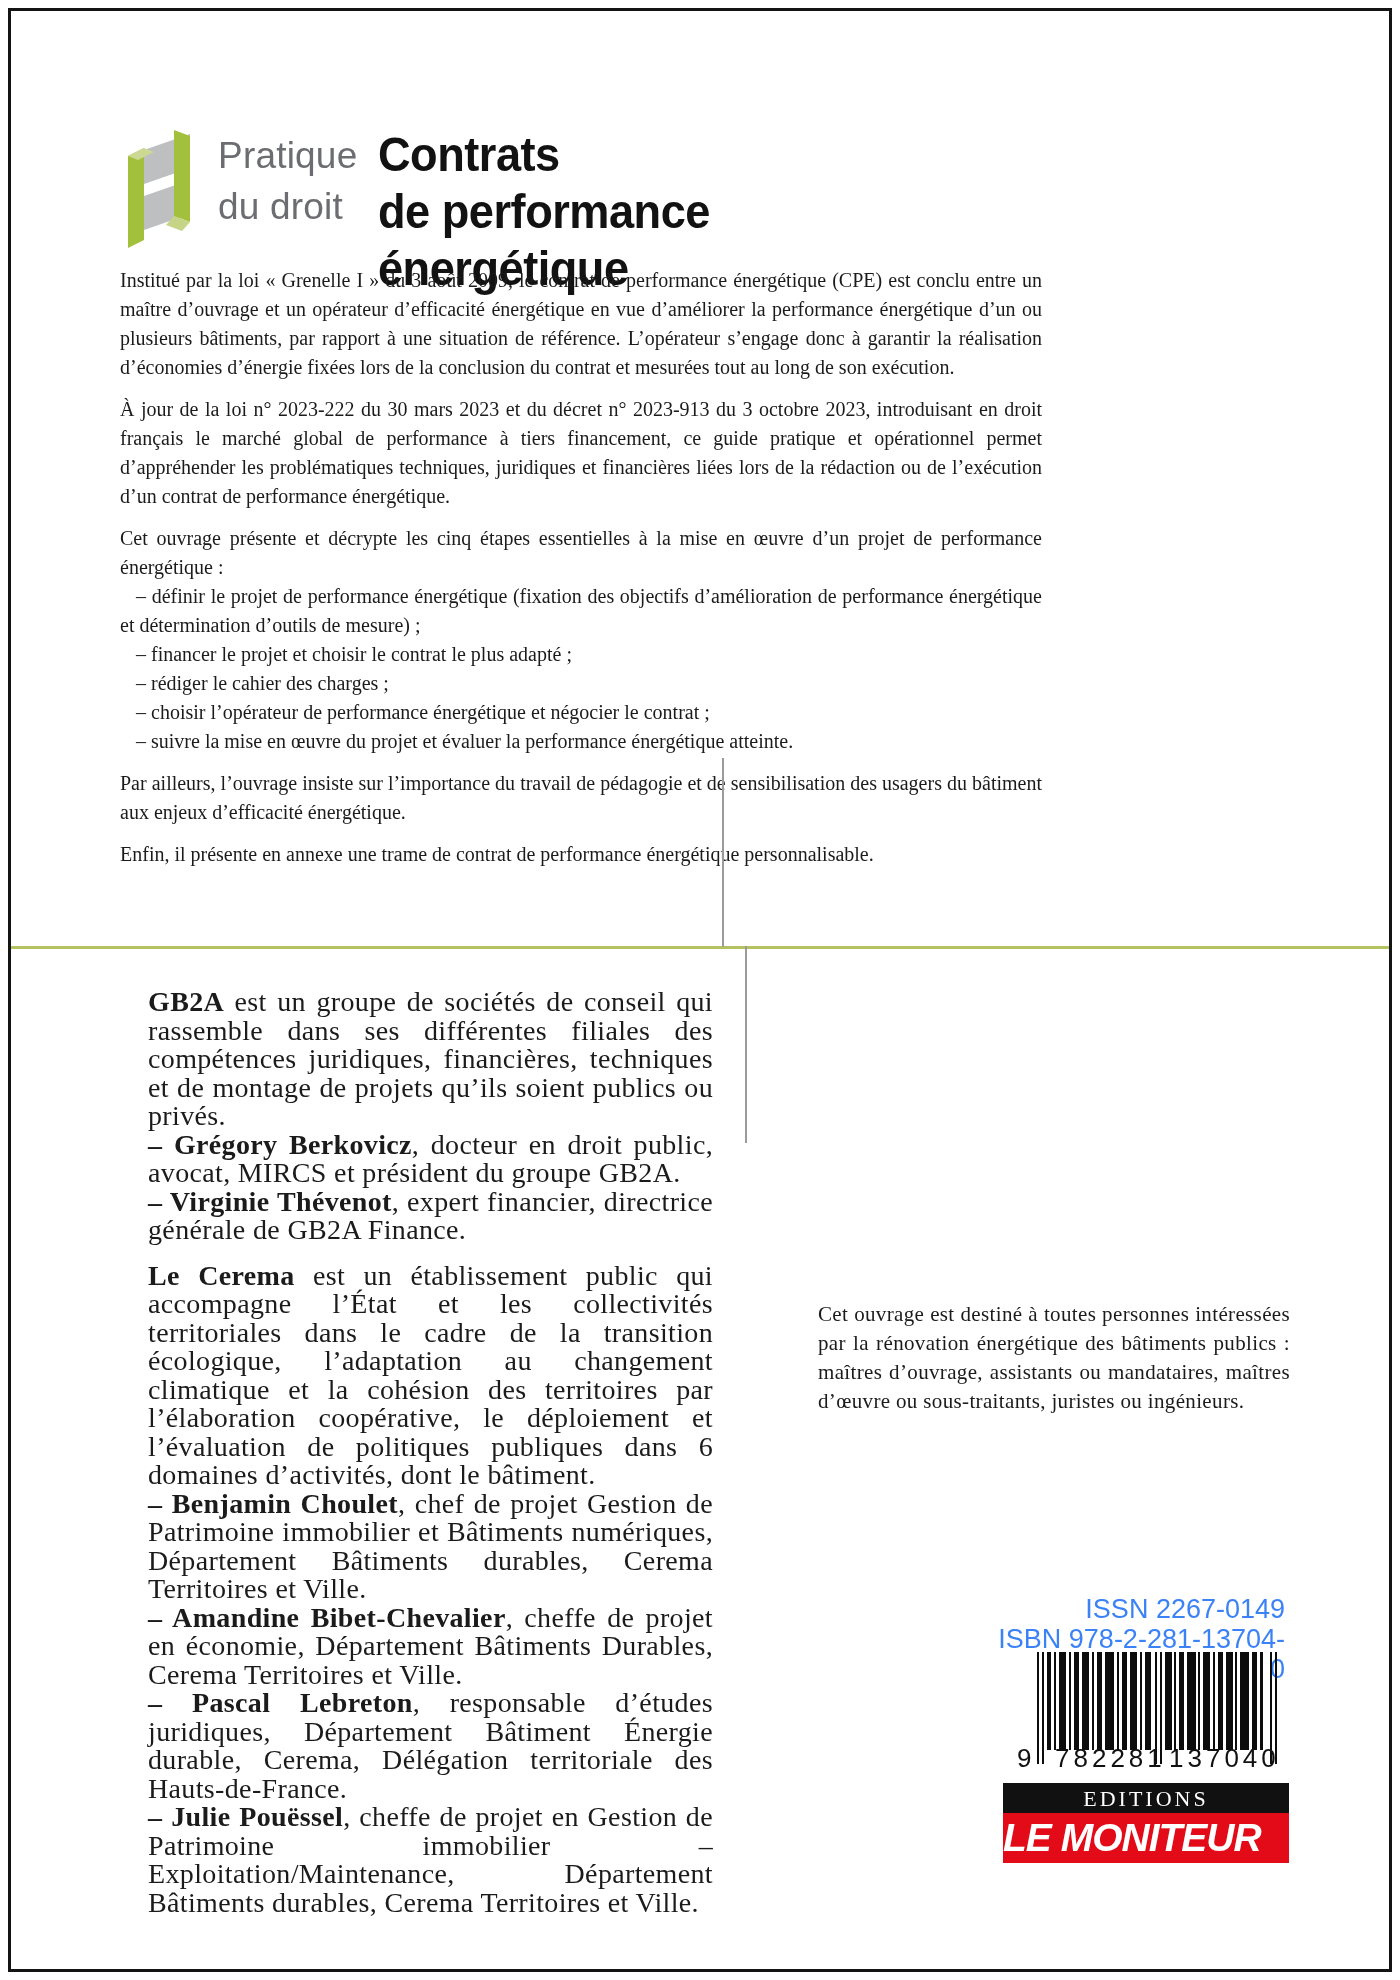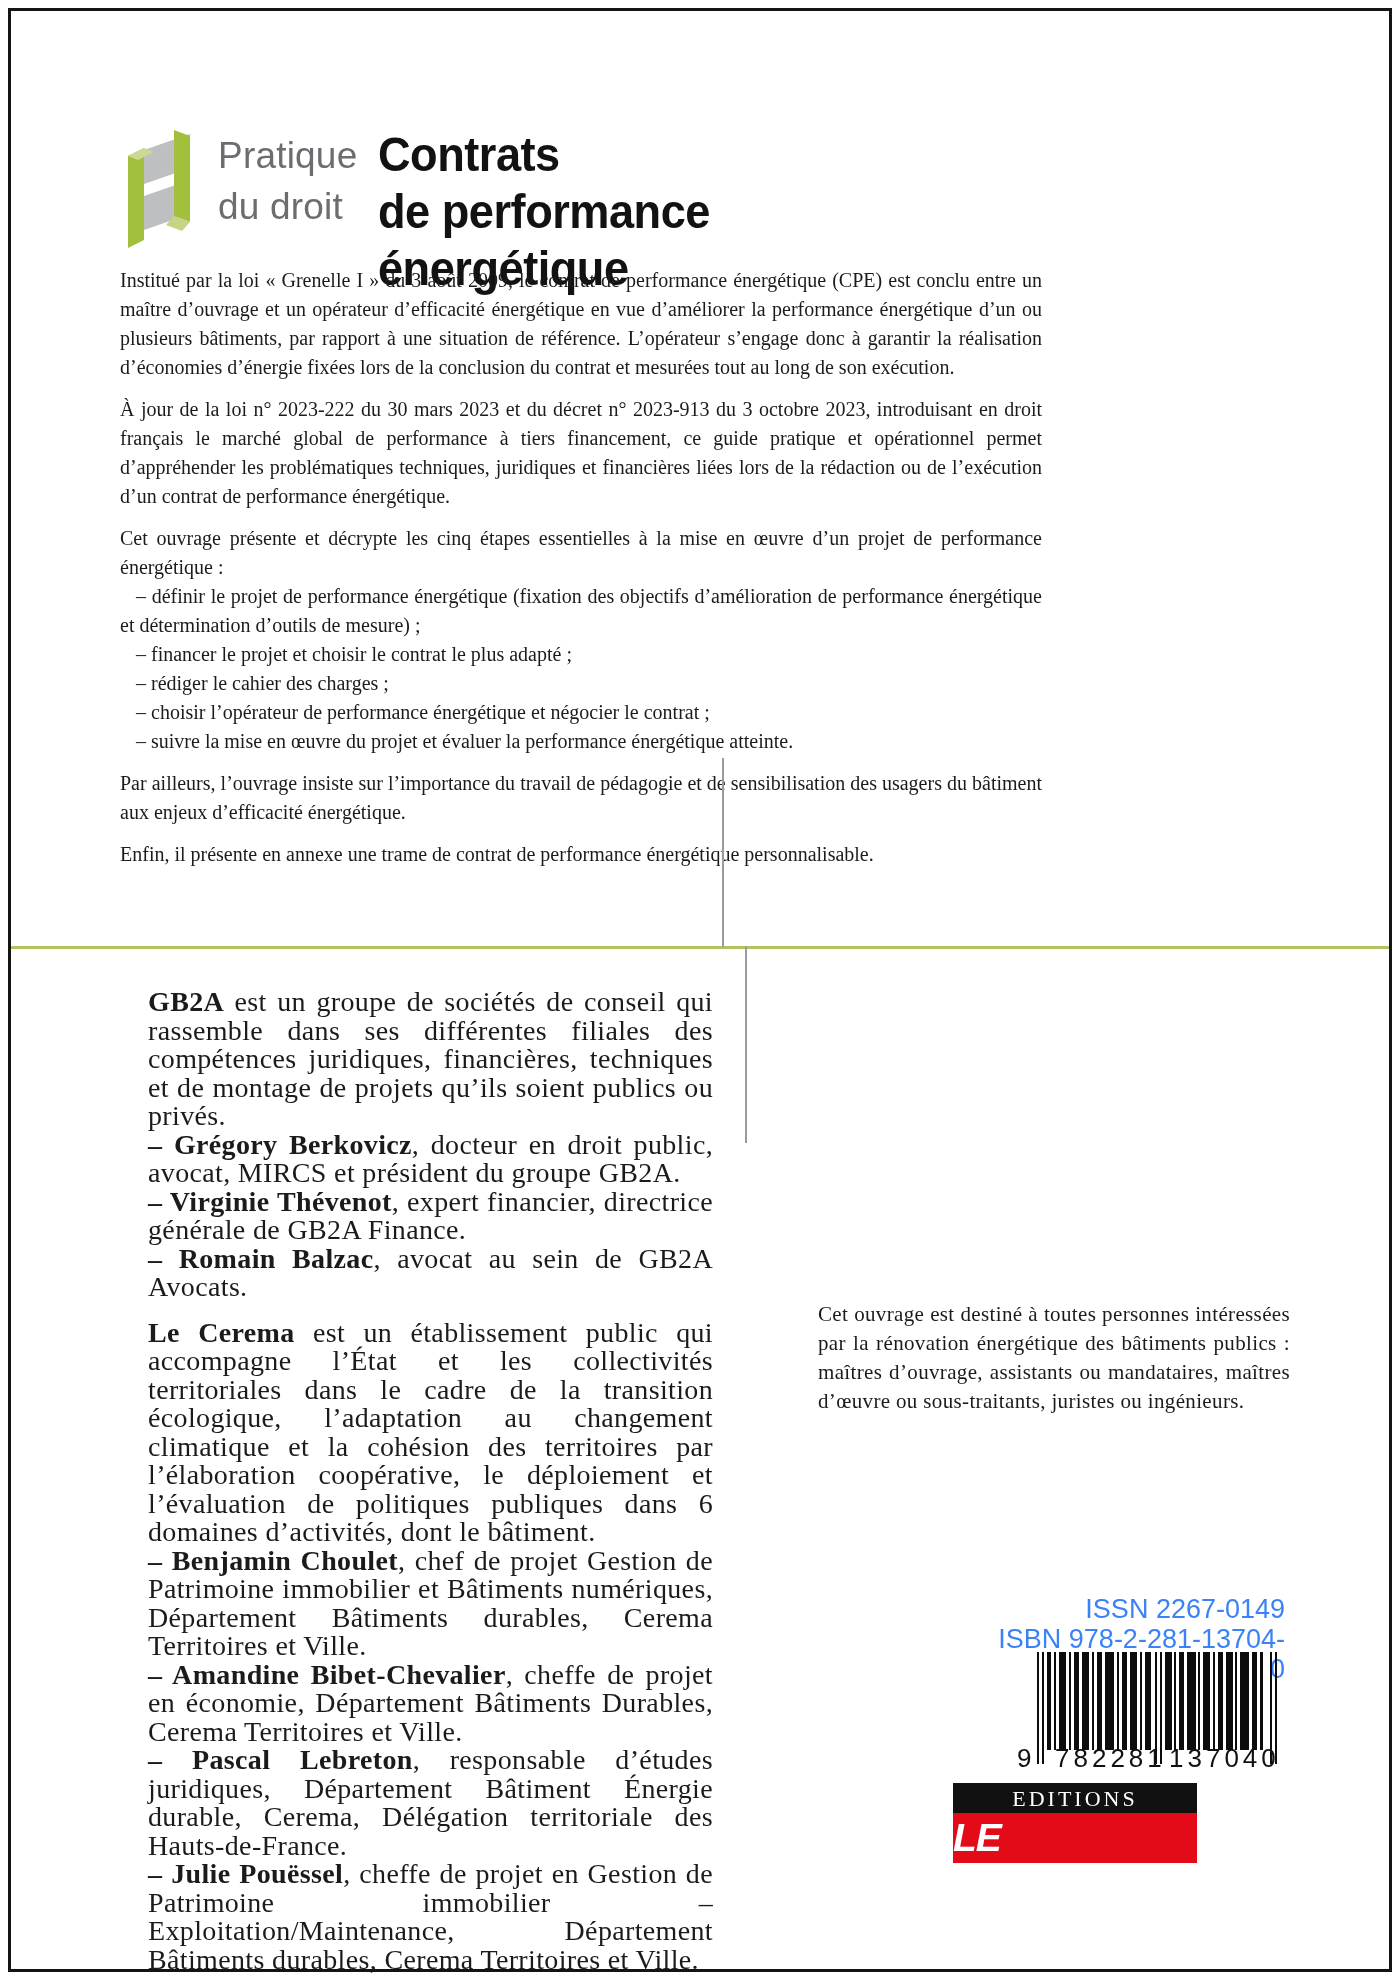--- a/index.html
+++ b/index.html
@@ -42,21 +42,21 @@
   .codes{position:absolute;left:985px;top:1594px;width:300px;text-align:right;
          font-family:"Liberation Sans",sans-serif;font-size:27px;line-height:30px;color:#3b82f6;}
   .barcode{position:absolute;left:1037px;top:1652px;width:240px;height:120px;}
   .barcode svg{position:absolute;left:0;top:0;}
   .barcode .digit{position:absolute;bottom:-2px;font-family:"Liberation Sans",sans-serif;
                   font-size:26px;color:#111;letter-spacing:4px;white-space:nowrap;}
   .barcode .d1{left:-20px;}
   .barcode .d2{left:18px;width:96px;text-align:center;}
   .barcode .d3{left:132px;width:96px;text-align:center;margin-top:39px;}
 
-  .moniteur{position:absolute;left:953px;top:1783px;width:244px;}
+  .moniteur{position:absolute;left:1003px;top:1783px;width:286px;}
   .moniteur .ed{background:#111111;color:#ffffff;height:30px;line-height:31px;text-align:center;
                 font-family:"Liberation Serif",serif;font-size:22px;letter-spacing:3px;}
   .moniteur .mon{background:#e30b17;color:#ffffff;height:50px;line-height:50px;text-align:left;
                  font-family:"Liberation Sans",sans-serif;font-weight:bold;font-style:italic;
                  font-size:39px;letter-spacing:-1px;}
 </style>
 </head>
 <body>
 
 <div class="canvas">
@@ -96,21 +96,20 @@
   </section>
 
   <div class="rule-h"></div>
   <div class="rule-v a"></div>
   <div class="rule-v b"></div>
 
   <section class="col-left">
     <p><b>GB2A</b><span> est un groupe de sociétés de conseil qui rassemble dans ses différentes filiales des compétences juridiques, financières, techniques et de montage de projets qu’ils soient publics ou privés.</span></p>
     <p><b>– Grégory Berkovicz</b><span>, docteur en droit public, avocat, MIRCS et président du groupe GB2A.</span></p>
     <p><b>– Virginie Thévenot</b><span>, expert financier, directrice générale de GB2A Finance.</span></p>
-    <p><b>– Romain Balzac</b><span>, avocat au sein de GB2A Avocats.</span></p>
 
     <p class="block2"><b>Le Cerema</b><span> est un établissement public qui accompagne l’État et les collectivités territoriales dans le cadre de la transition écologique, l’adaptation au changement climatique et la cohésion des territoires par l’élaboration coopérative, le déploiement et l’évaluation de politiques publiques dans 6 domaines d’activités, dont le bâtiment.</span></p>
     <p><b>– Benjamin Choulet</b><span>, chef de projet Gestion de Patrimoine immobilier et Bâtiments numériques, Département Bâtiments durables, Cerema Territoires et Ville.</span></p>
     <p><b>– Amandine Bibet-Chevalier</b><span>, cheffe de projet en économie, Département Bâtiments Durables, Cerema Territoires et Ville.</span></p>
     <p><b>– Pascal Lebreton</b><span>, responsable d’études juridiques, Département Bâtiment Énergie durable, Cerema, Délégation territoriale des Hauts-de-France.</span></p>
     <p><b>– Julie Pouëssel</b><span>, cheffe de projet en Gestion de Patrimoine immobilier – Exploitation/Maintenance, Département Bâtiments durables, Cerema Territoires et Ville.</span></p>
   </section>
 
   <section class="col-right">
     <p>Cet ouvrage est destiné à toutes personnes intéressées par la rénovation énergétique des bâtiments publics : maîtres d’ouvrage, assistants ou mandataires, maîtres d’œuvre ou sous-traitants, juristes ou ingénieurs.</p>

